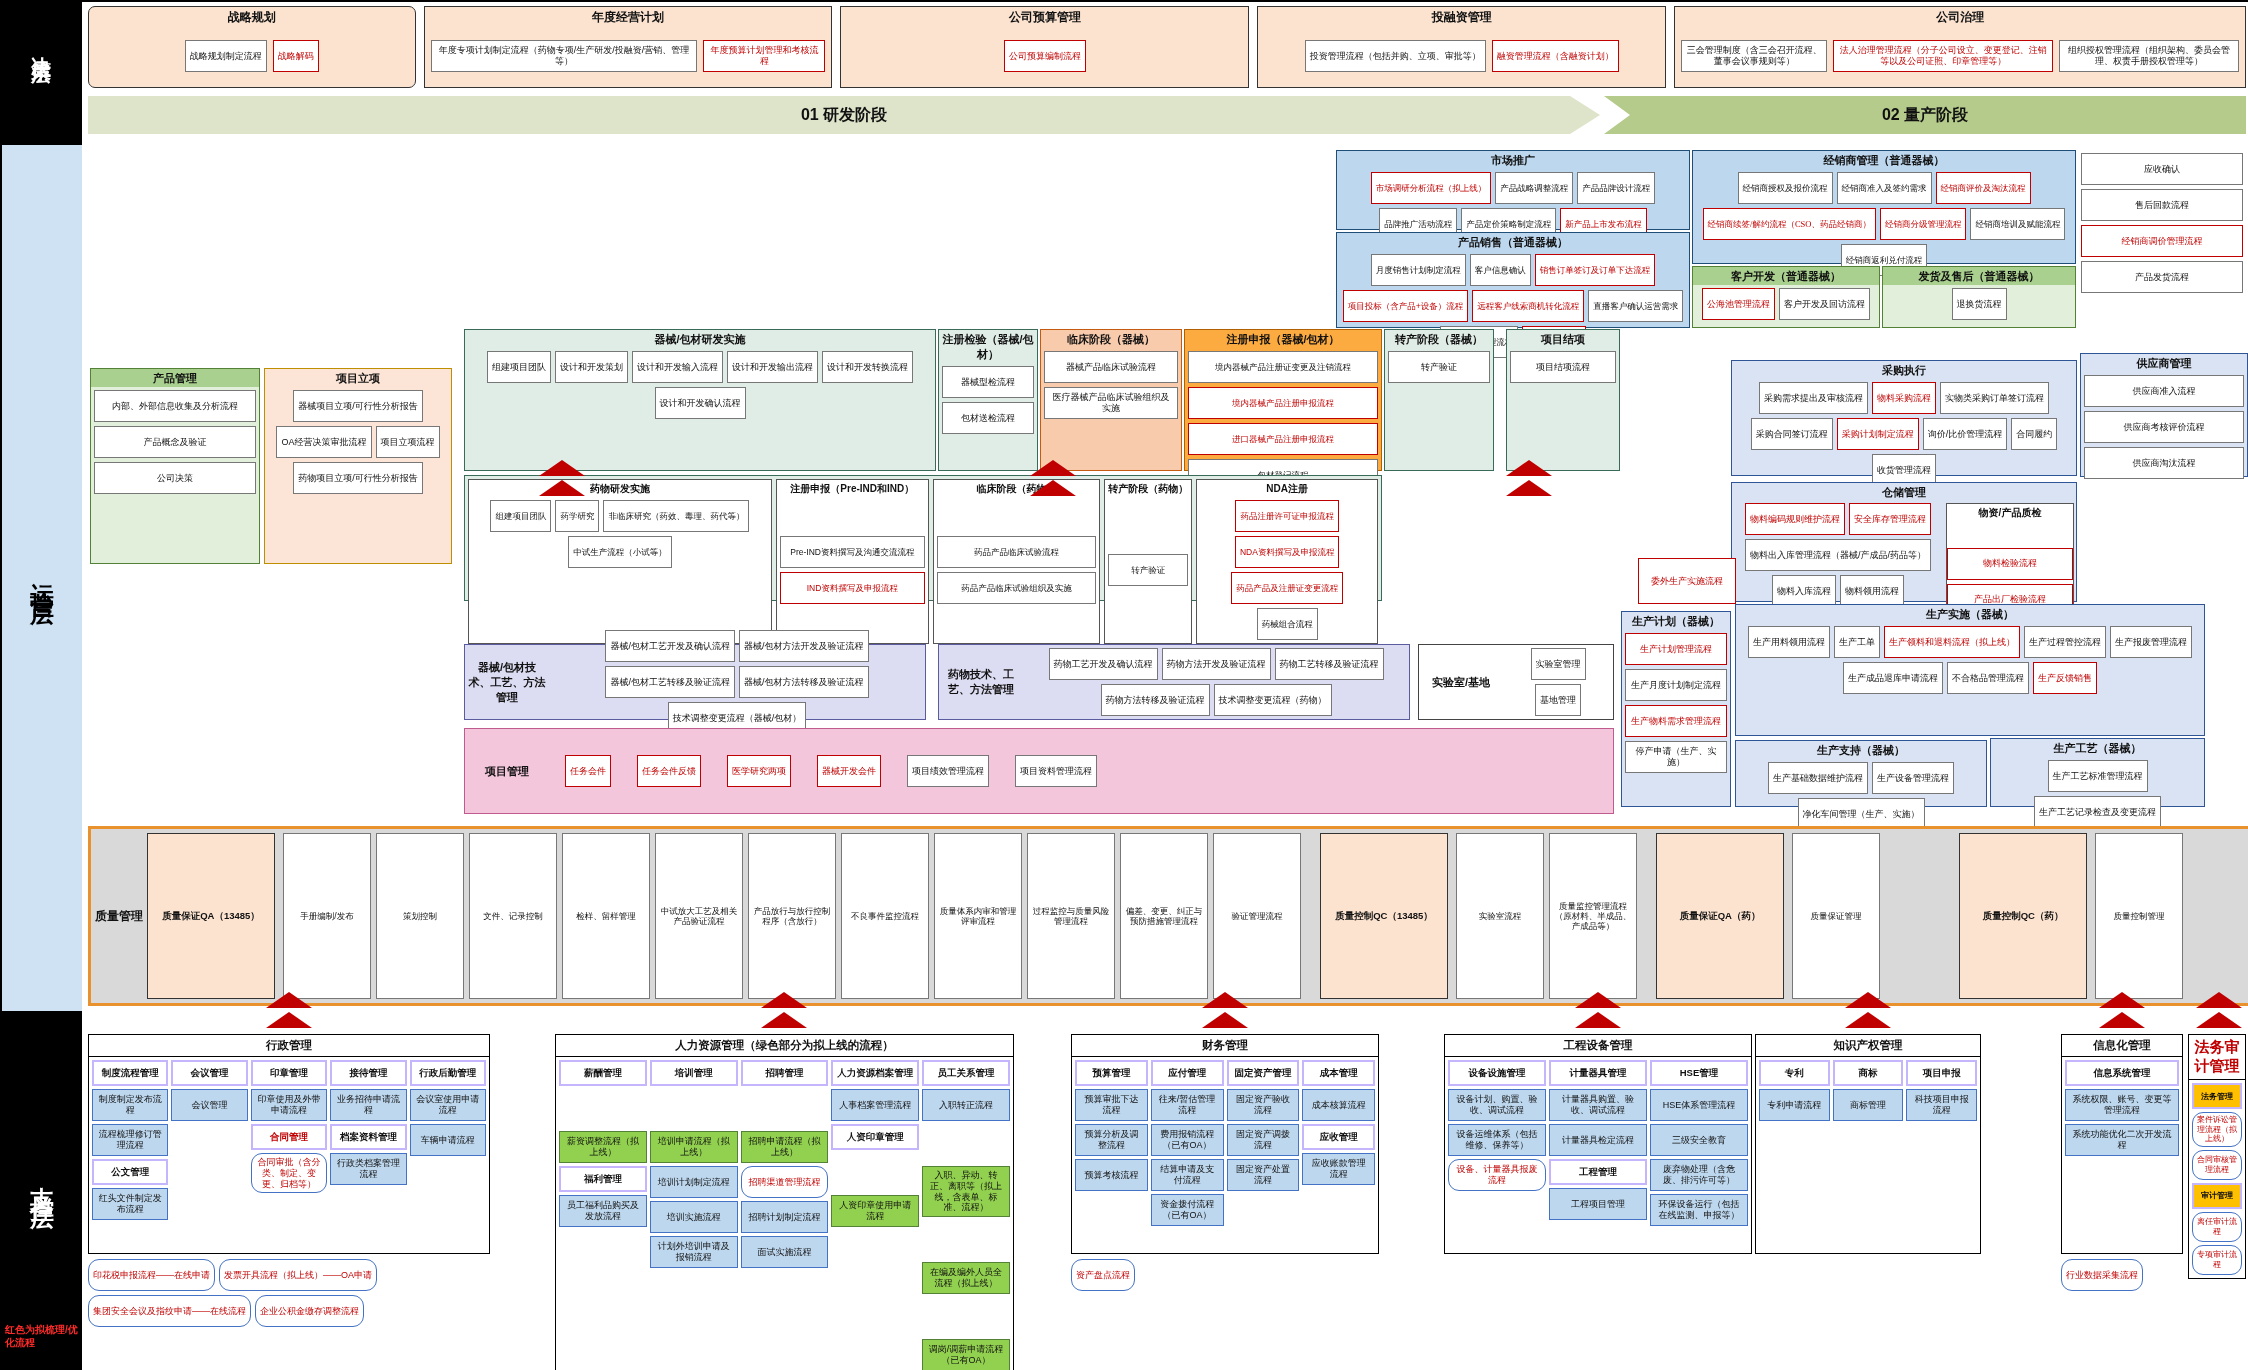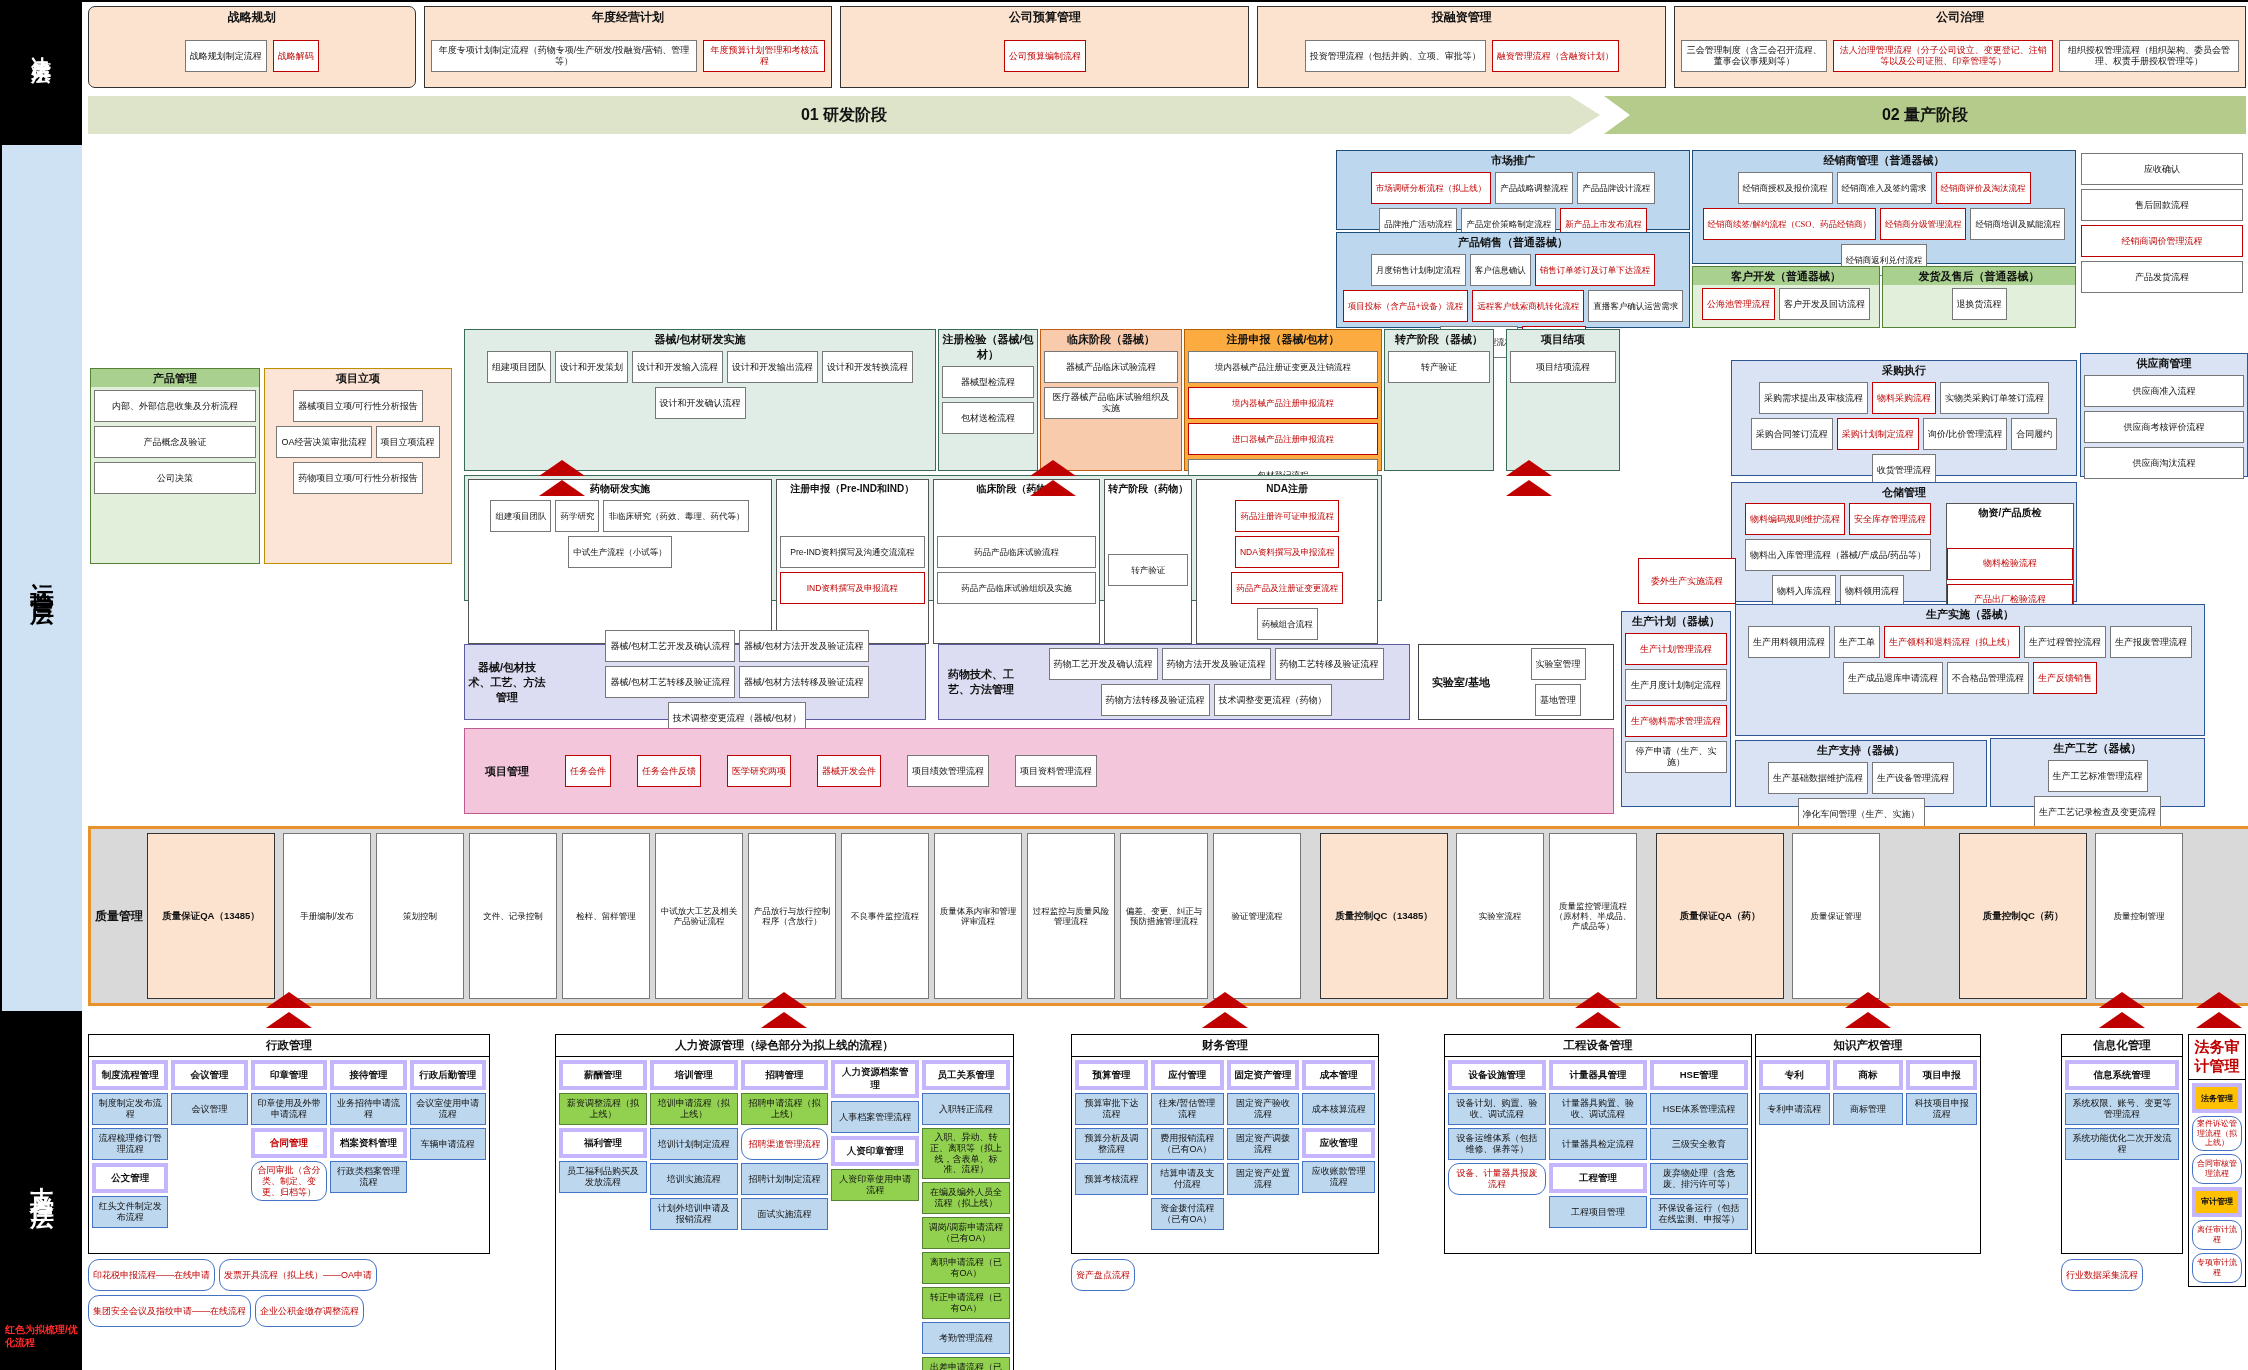--- a/index.html
+++ b/index.html
@@ -116,26 +116,26 @@
          display:flex;align-items:center;justify-content:center;text-align:center;padding:2px;}
   .qitems{flex:1;display:flex;gap:5px;align-items:stretch;}
   .qitems .pbox{font-size:8.5px;min-width:78px;}
 
   
   .ssec{position:absolute;display:flex;flex-direction:column;gap:5px;z-index:2;}
   .ssec-main{border:1.5px solid #000;background:#fff;min-height:218px;}
   .ssec-t{font-weight:bold;font-size:11.5px;text-align:center;border-bottom:1px solid #000;padding:3px 1px;}
   .ssec-cols{display:flex;gap:3px;padding:3px;align-items:flex-start;}
   .scol{flex:1;display:flex;flex-direction:column;gap:3px;}
-  .colhead{font-weight:bold;font-size:9.5px;text-align:center;border:4px solid #c4b5fd;padding:2px;background:#fff;
+  .colhead{font-weight:bold;font-size:9.5px;text-align:center;border:2px solid #c4b5fd;padding:2px;background:#fff;
            min-height:18px;display:flex;align-items:center;justify-content:center;}
   .colhead.red-text{color:#c00000;}
   .colhead.orange-head{background:#ffc000;}
   .ssec .pbox{background:#bdd7ee;border-color:#4472c4;}
-  .ssec .pbox.green-box{background:#92d050;border-color:#538135;}
+  .ssec .pbox.green-box{background:#92d050;border-color:#538135;margin-top:42px;}
   .ssec .pbox.red{background:#fff;border-radius:11px;}
   .ssec .pbox.plain{background:#fff;}
   .ssec-footer{display:flex;flex-wrap:wrap;gap:4px;}
   .ssec-footer .pbox{background:#fff;flex:0 1 auto;}
   #ssec-admin{left:86px;top:1032px;width:402px;}
   #ssec-hr{left:553px;top:1032px;width:459px;}
   #ssec-fin{left:1069px;top:1032px;width:308px;}
   #ssec-eng{left:1442px;top:1032px;width:308px;}
   #ssec-ip{left:1753px;top:1032px;width:226px;}
   #ssec-it{left:2059px;top:1032px;width:122px;}

